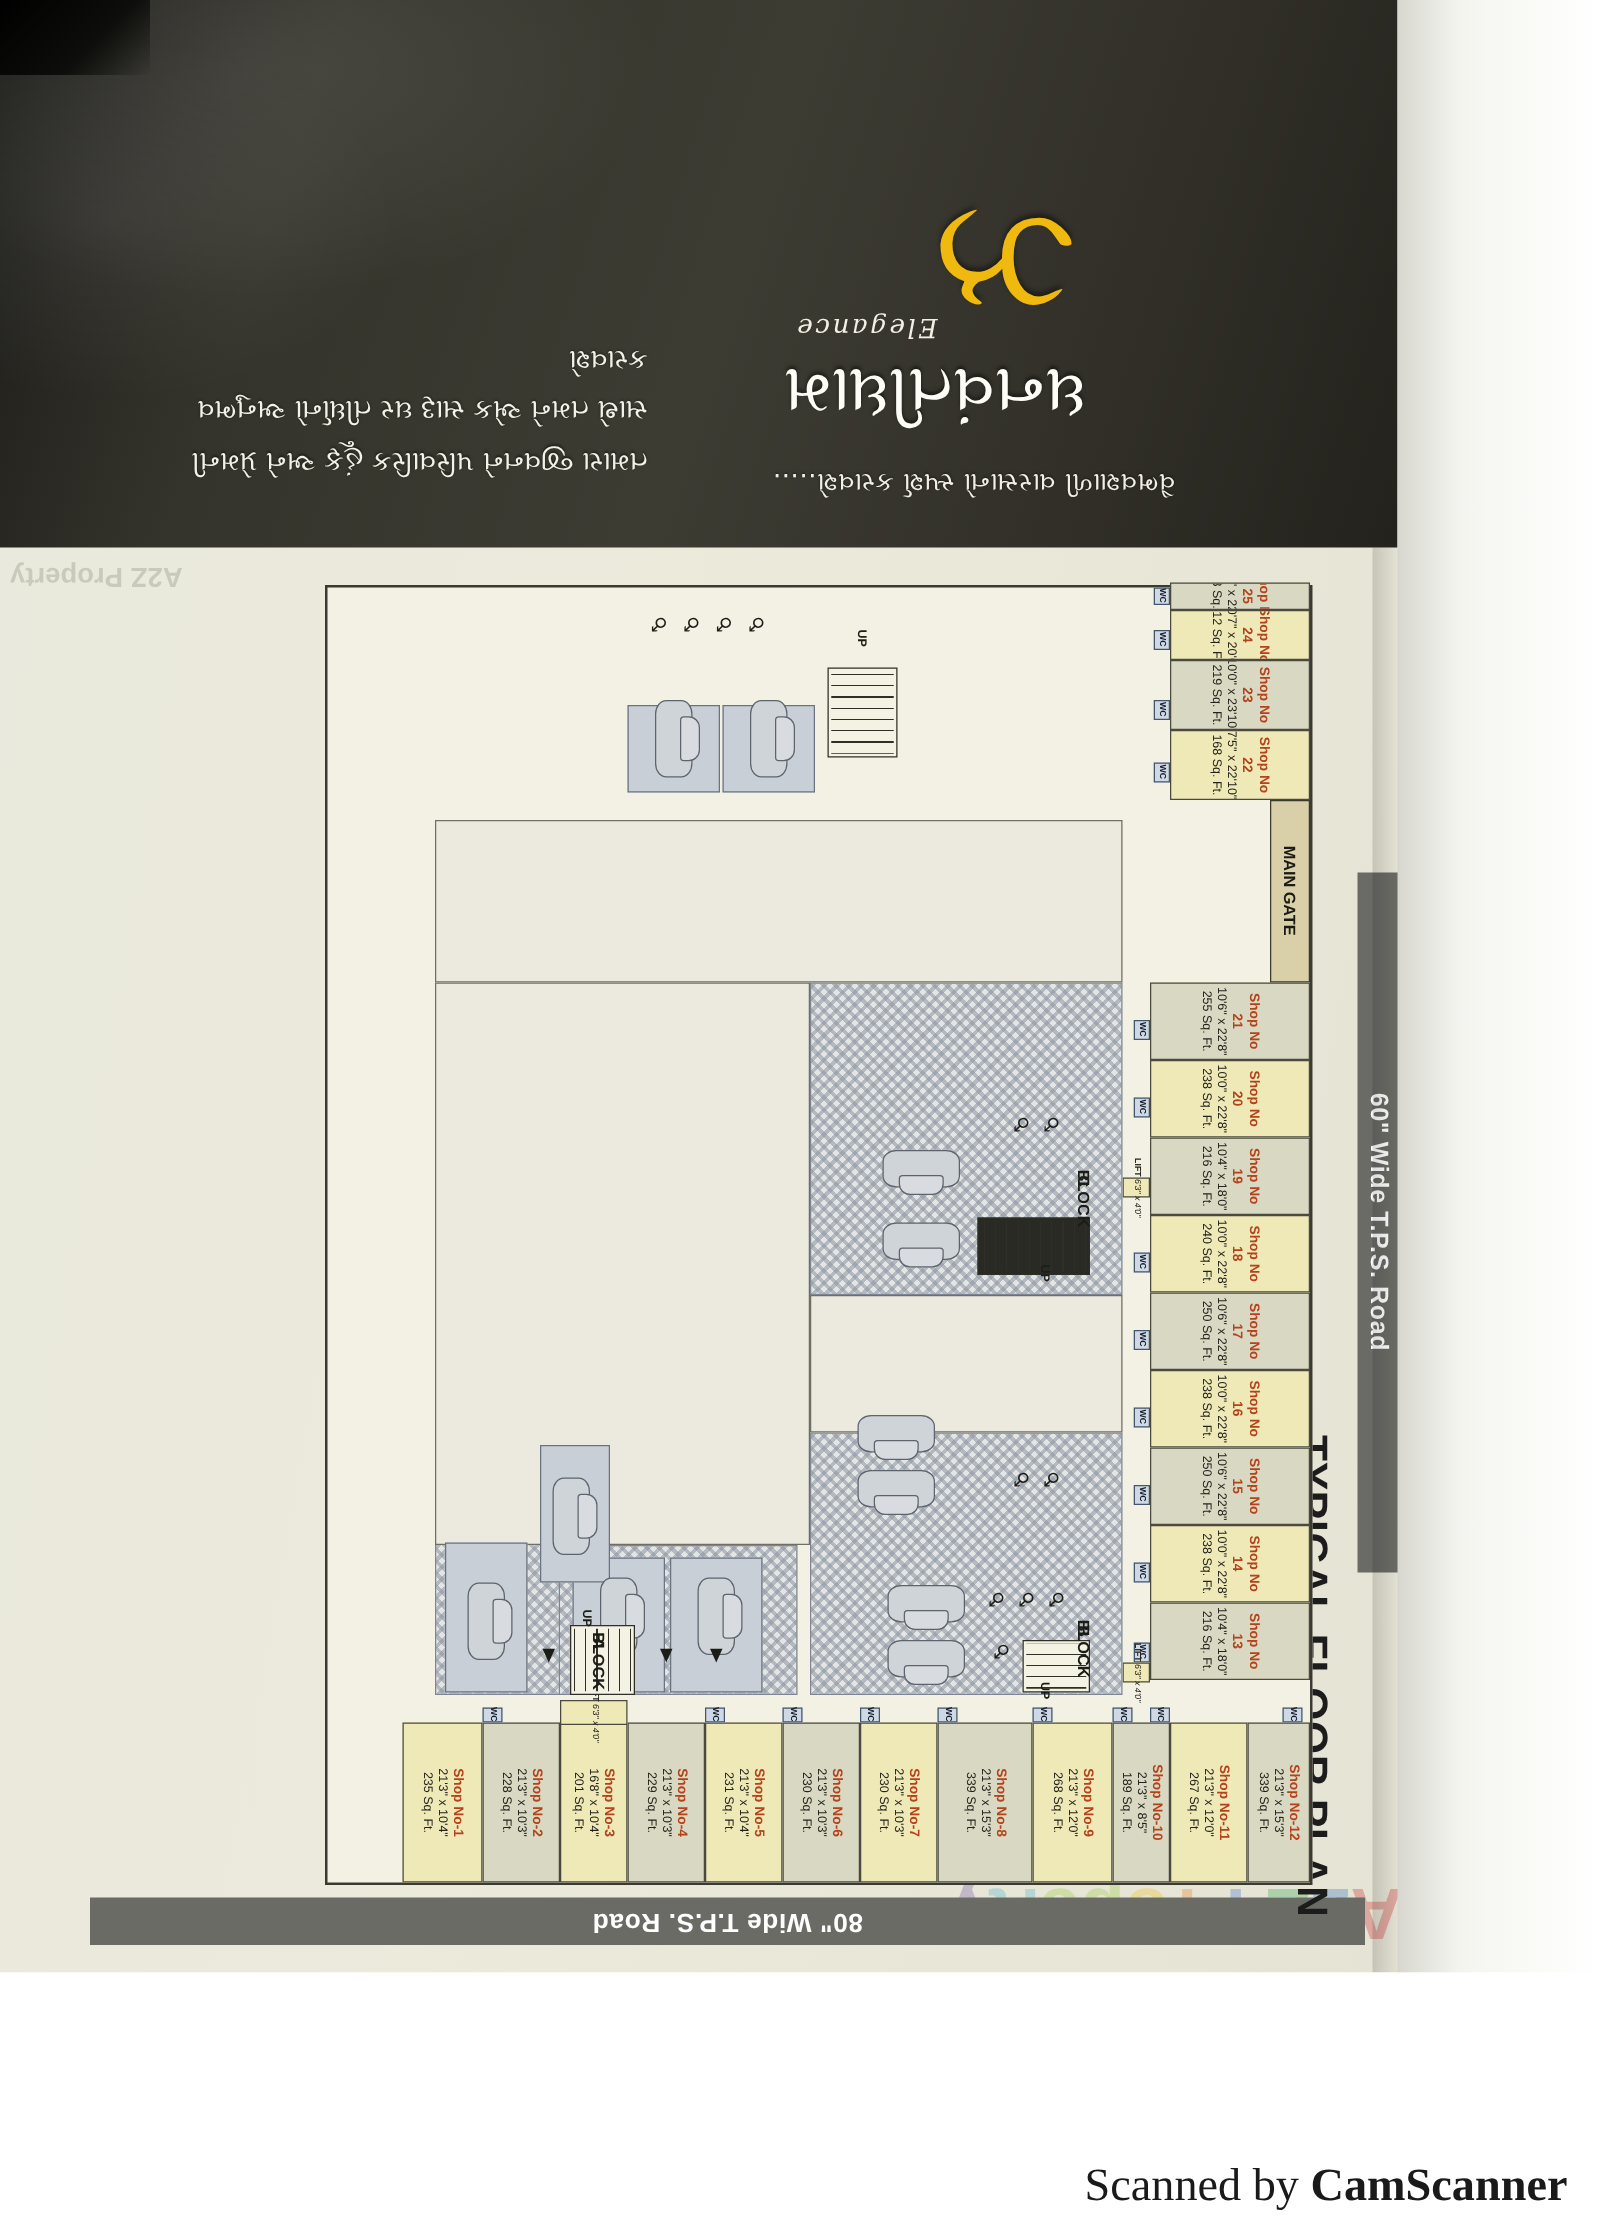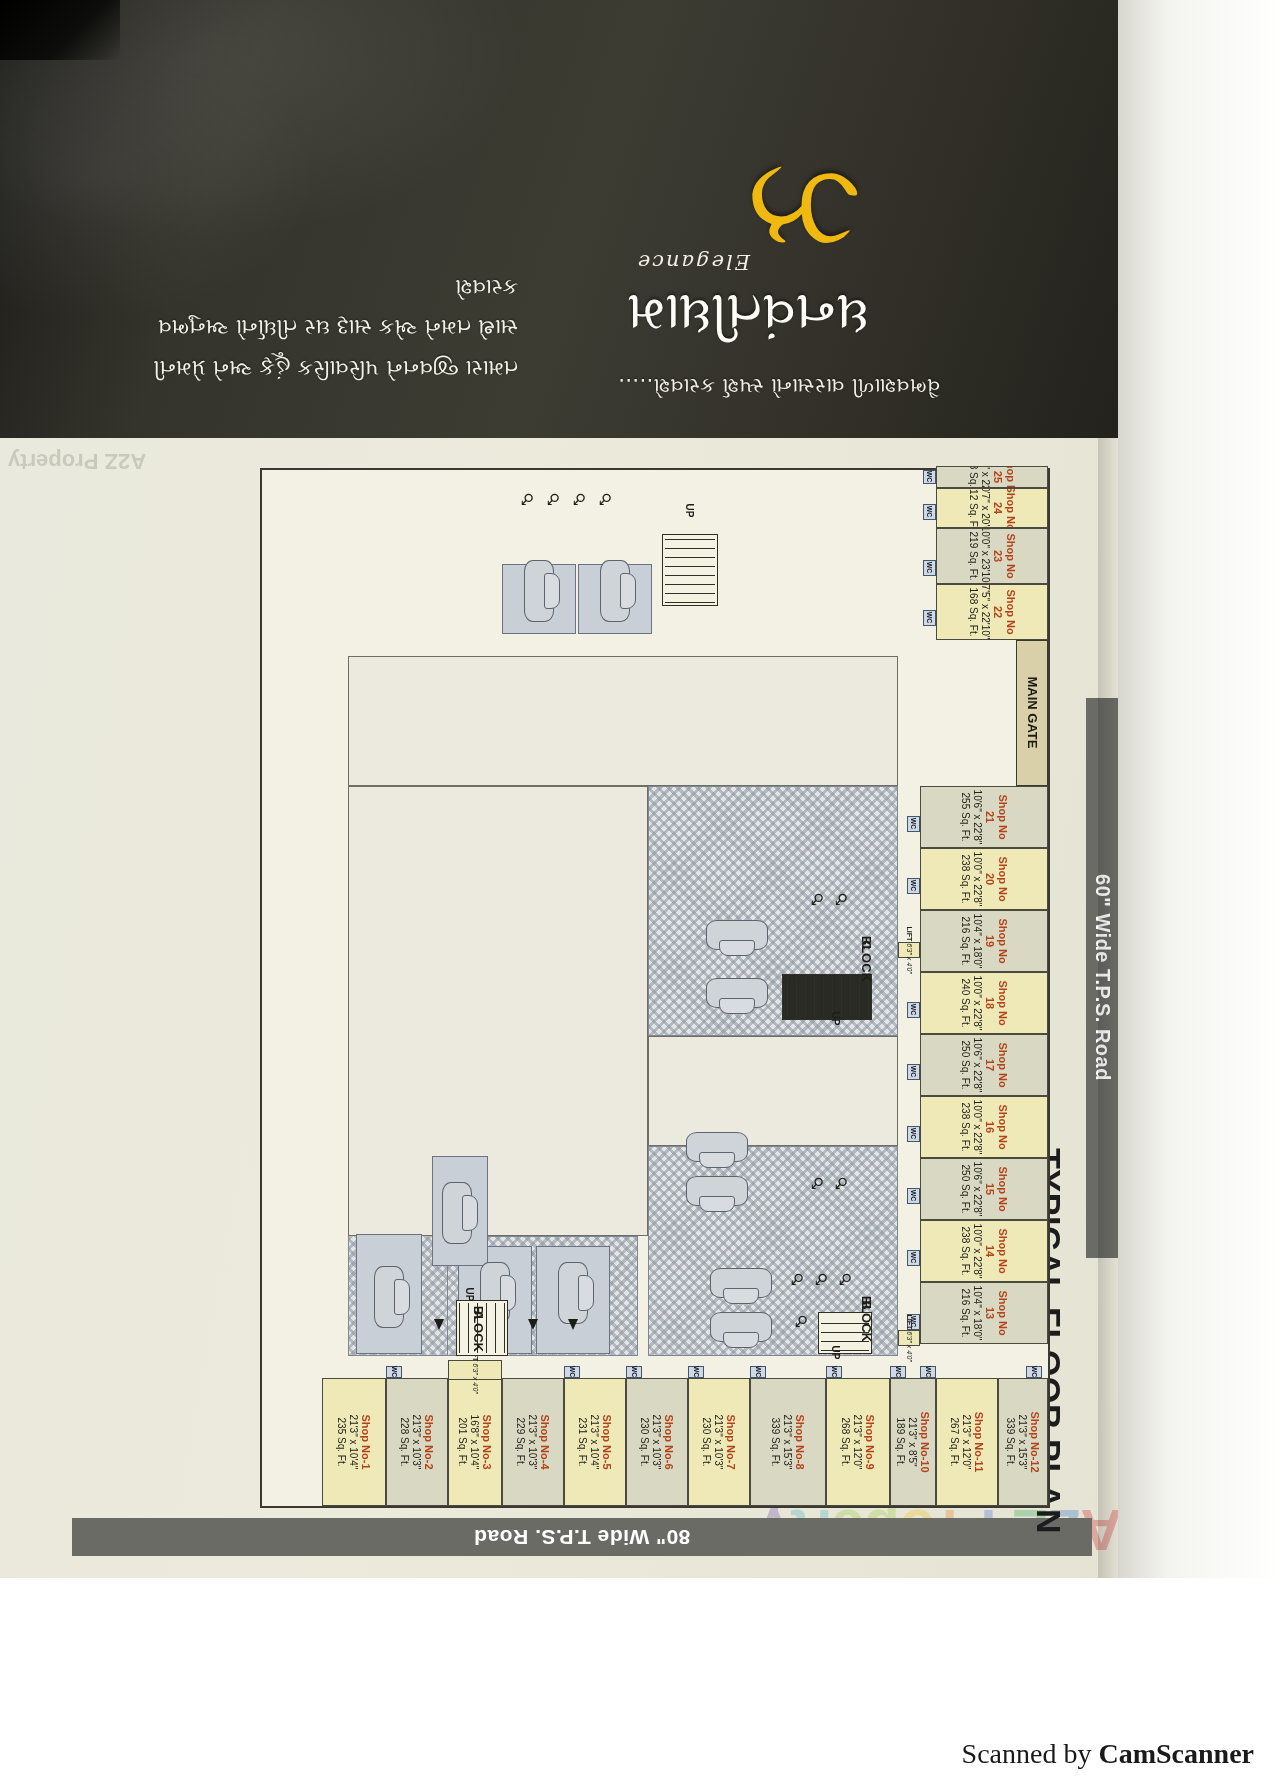--- a/index.html
+++ b/index.html
@@ -219,21 +219,21 @@
   }
   #main-gate span { transform: rotate(-90deg); white-space:nowrap; font-size:13px; font-weight:bold; color:#1b1b14; }
 
   
   #scan-footer {
     position: absolute; left: 0; bottom: 0; width: 1280px; height: 214px;
     background: #ffffff;
   }
   #camscanner {
     position: absolute; right: 26px; bottom: 22px;
-    font-size: 28px; color: #1a1a1a; font-family: "Liberation Serif", serif;
+    font-size: 37px; color: #1a1a1a; font-family: "Liberation Serif", serif;
   }
   #camscanner b { font-weight: bold; }
   #page-edge-right {
     position:absolute; left:1118px; top:0; width:162px; height:1578px;
     background: linear-gradient(90deg,#d7d7cf 0%, #f4f4ef 30%, #ffffff 100%);
   }
   #page-edge-strip {
     position:absolute; left:1098px; top:438px; width:22px; height:1140px;
     background: linear-gradient(90deg, rgba(0,0,0,.14), rgba(0,0,0,0));
   }

